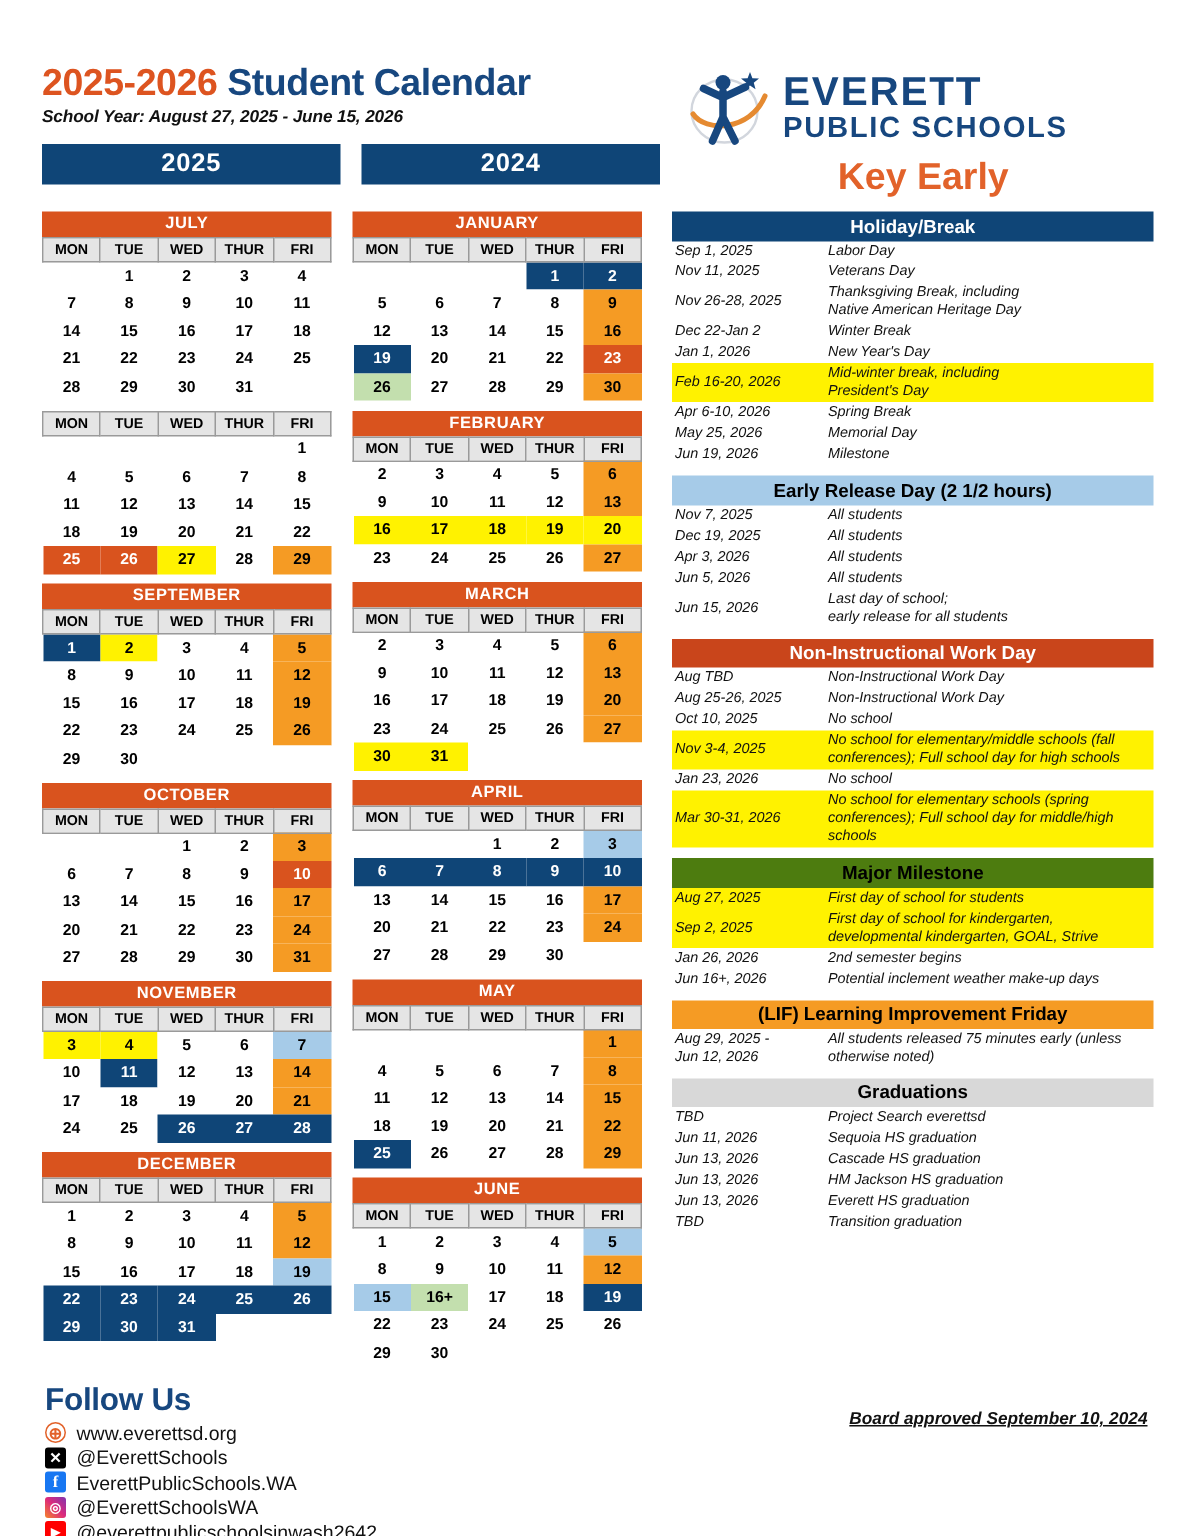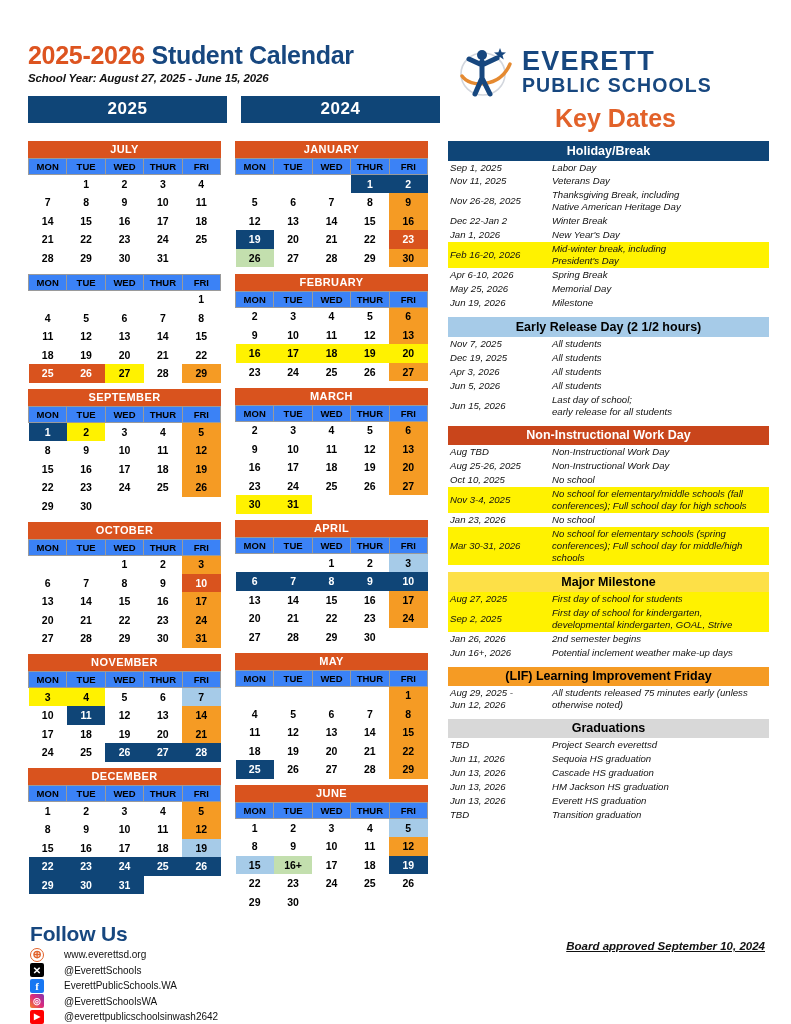--- a/index.html
+++ b/index.html
@@ -42,59 +42,59 @@
   .body-wrap { display:flex; padding: 8px 22px 0 28px; gap: 14px; }
   .cal-cols { display:flex; gap:14px; flex:0 0 400px; }
   .cal-col { flex:1; }
   .month { margin-bottom: 6px; }
   .month-name {
     background:#D9531E; color:#fff; text-align:center; font-weight:bold;
     font-size:11px; padding:2px 0 3px; letter-spacing:0.4px;
   }
   table.cal { width:100%; border-collapse:collapse; table-layout:fixed; }
   table.cal th {
-    background:#3b82f6; border:1px solid #9a9a9a; font-size:9.5px; font-weight:bold;
+    background:#e5e5e5; border:1px solid #9a9a9a; font-size:9.5px; font-weight:bold;
     padding:2px 0; text-align:center; color:#000;
   }
   table.cal td {
     text-align:center; font-size:10.5px; font-weight:bold; padding:2.5px 0 3px;
     border:1px solid transparent; height:16px;
   }
   
   td.s-none   { background:#ffffff; color:#000; }
   td.s-lif    { background:#F59B24; color:#000; }                 
   td.s-noschool { background:#D9531E; color:#fff; }               
   td.s-holiday{ background:#0F4577; color:#fff; }                 
   td.s-early  { background:#A6CBE8; color:#000; }                 
   td.s-conf   { background:#FFF200; color:#000; }                 
   td.s-milestone { background:#C3DFAE; color:#000; }              
   td.s-empty  { background:#ffffff; }
 
   
   .follow { padding: 4px 0 0 30px; }
   .follow h3 { color:#17477F; font-size:21px; font-weight:bold; margin:0 0 2px 0; letter-spacing:-0.2px;}
   .follow-row { display:flex; align-items:center; gap:7px; margin:1.5px 0; }
-  .follow-row .txt { font-size:10px; color:#111;margin-left:13px; }
+  .follow-row .txt { font-size:13px; color:#111; }
   .sicon { width:14px; height:14px; flex:0 0 14px; border-radius:2px; position:relative;
            display:flex; align-items:center; justify-content:center; font-size:9px; color:#fff; font-weight:bold;}
   .sicon.web { background:#fff; border:1.5px solid #E2622A; border-radius:50%; color:#E2622A; font-size:11px;}
   .sicon.x { background:#000; color:#fff; font-size:10px; }
   .sicon.fb { background:#1877F2; color:#fff; font-family:"Liberation Serif", serif; font-size:11px;}
   .sicon.ig { background:linear-gradient(45deg,#F58529,#DD2A7B,#8134AF); color:#fff; font-size:9px;}
   .sicon.yt { background:#FF0000; color:#fff; font-size:8px; }
 
   
   .keydates { flex:1; padding-left: 6px; }
   .kd-head {
     text-align:center; font-weight:bold; font-size:12.5px; padding:2.5px 0 3px; margin-top:7px;
   }
   .kd-head.blue  { background:#0F4577; color:#ffffff; }
   .kd-head.ltblue{ background:#A6CBE8; color:#000; }
   .kd-head.orange-dk { background:#C9451B; color:#ffffff; }
-  .kd-head.green { background:#fde047; color:#000; }
+  .kd-head.green { background:#4d7c0f; color:#000; }
   .kd-head.orange{ background:#F59B24; color:#000; }
   .kd-head.grey  { background:#D8D8D8; color:#000; }
   table.kd { width:100%; border-collapse:collapse; table-layout:fixed;font-style:italic; }
   table.kd td { font-size:9.6px; vertical-align:middle; padding:1px 0 1px 2px; line-height:1.25; color:#111; }
   table.kd td.d { width:102px; }
   table.kd tr.hl td { background:#FFF200; }
   .first-head { margin-top:0; }
 
   .footer-approved {
     position:absolute; right:26px; bottom:72px;
@@ -127,21 +127,21 @@
             <circle cx="26" cy="13" r="5" fill="#17477F"></circle>
             <path d="M26 19 L26 36 M26 23 L13 17 M26 23 L41 16 M26 36 L19 52 M26 36 L34 52" stroke="#17477F" stroke-width="5" stroke-linecap="round" fill="none"></path>
             <path d="M44 6 l1.6 4.2 4.4.2-3.5 2.8 1.2 4.3-3.7-2.5-3.7 2.5 1.2-4.3-3.5-2.8 4.4-.2z" fill="#17477F"></path>
           </svg>
         </div>
         <div class="logo-text">
           <div class="l1">EVERETT</div>
           <div class="l2">PUBLIC SCHOOLS</div>
         </div>
       </div>
-      <div class="key-dates-title">Key Dates</div>
+      <div class="key-dates-title">Key Early</div>
     </div>
   </div>
 
   <div class="body-wrap">
 
     <div class="cal-cols">
       <div class="cal-col" id="col-left">
           <div class="month">
             <div class="month-name">JULY</div>
             <table class="cal">

